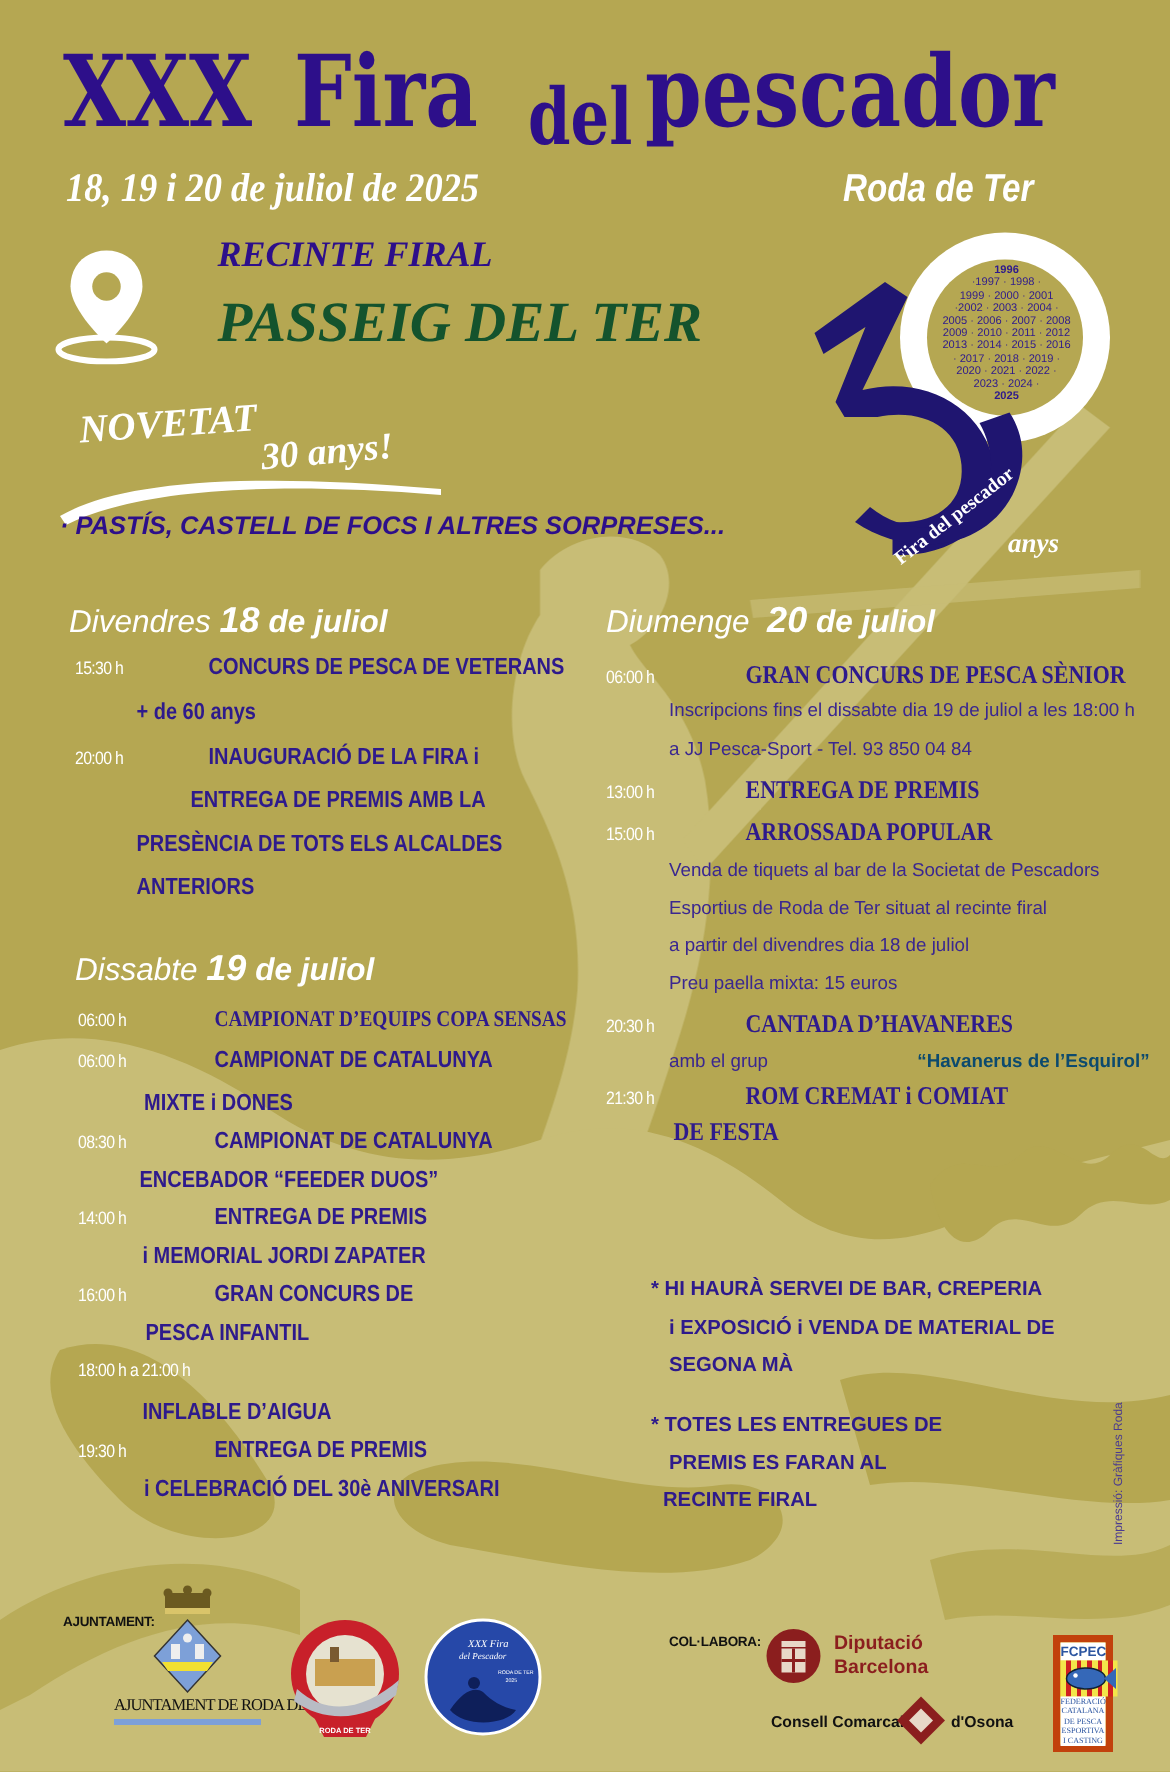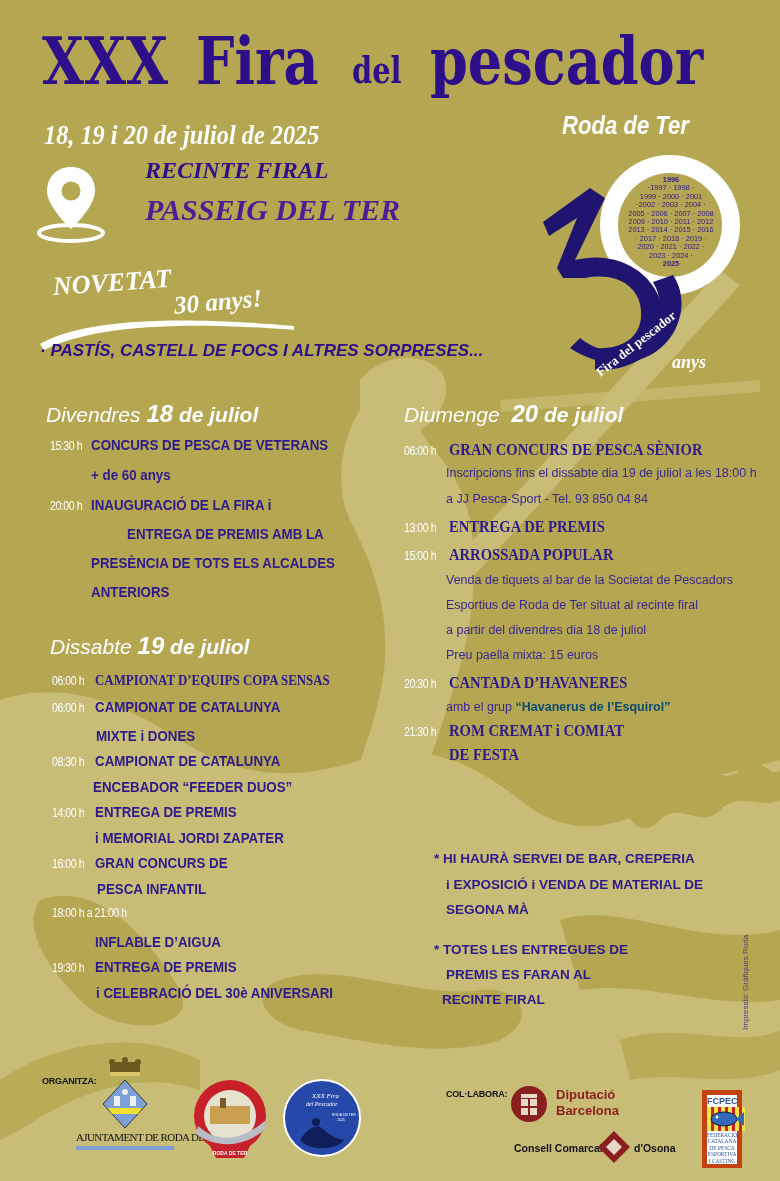--- a/index.html
+++ b/index.html
@@ -12,42 +12,42 @@
   }
   .abs { position: absolute; }
   .bg-shapes { position: absolute; left: 0; top: 0; width: 780px; height: 1181px; pointer-events: none; }
   .serif-b { font-family: "DejaVu Serif", serif; font-weight: bold; color: #2D0F8A; white-space: nowrap; }
   .condensed { display: inline-block; transform-origin: left top; }
 
   .dates {
     left: 44px; top: 110px;
     font-family: "Liberation Serif", serif;
     font-style: italic; font-weight: bold;
-    font-size: 27px; color: #fff; white-space: nowrap; margin-top: 10px;
+    font-size: 27px; color: #fff; white-space: nowrap;
   }
   .town {
     left: 562px; top: 110px;
     font-family: "Liberation Sans", sans-serif;
     font-style: italic; font-weight: bold;
     font-size: 26px; color: #fff; white-space: nowrap;
   }
 
   
   .pin { left: 36px; top: 163px; width: 70px; height: 80px; }
   .recinte {
     left: 145px; top: 157px;
     font-family: "Liberation Serif", serif;
     font-style: italic; font-weight: bold;
     font-size: 24px; color: #2D0F8A; white-space: nowrap;
   }
   .passeig {
     left: 145px; top: 193px;
     font-family: "Liberation Serif", serif;
     font-style: italic; font-weight: bold;
-    font-size: 30px; color: #4c1d95; white-space: nowrap;
+    font-size: 38px; color: #14532d; white-space: nowrap;
   }
 
   
   .novetat {
     left: 54px; top: 272px;
     font-family: "Liberation Serif", serif;
     font-style: italic; font-weight: bold;
     font-size: 26px; color: #fff; transform: rotate(-4deg); transform-origin: left bottom; white-space: nowrap;
   }
   .anys30 {
@@ -83,21 +83,21 @@
   
   .day-head {
     font-family: Liberation Sans, sans-serif;
     font-style: italic;
     font-size: 21px; color: #fff; white-space: nowrap;
   }
   .day-head .num { font-weight: bold; font-size: 24px; }
   .day-head .word { font-weight: normal; }
   .day-head .dej { font-weight: bold; }
 
-  .row { position: absolute; white-space: nowrap; display: flex; align-items: baseline; }
+  .row { position: absolute; white-space: nowrap; display: flex; align-items: baseline; gap: 48px; }
   .time {
     font-family: "Liberation Sans", sans-serif;
     font-size: 12px; color: #fff; letter-spacing: -0.5px;
     display: inline-block; transform: scaleX(0.88); transform-origin: left;
   }
   .ev {
     font-family: "Liberation Sans", sans-serif;
     font-weight: bold; font-size: 15.5px; color: #2E1A8C;
     display: inline-block; transform: scaleX(0.86); transform-origin: left;
   }
@@ -147,21 +147,21 @@
     <path d="M620 1040 C680 1020 740 1050 780 1030 L780 1070 C730 1090 680 1070 630 1080 Z" fill="#B5A752" opacity="0.8"></path>
   </g>
 </svg>
 
 <div class="abs serif-b" style="left:42px; top:22px; font-size:66px;">
   <span class="condensed" style="transform:scaleX(0.82);">XXX</span>
 </div>
 <div class="abs serif-b" style="left:196px; top:22px; font-size:66px;">
   <span class="condensed" style="transform:scaleX(0.82);">Fira</span>
 </div>
-<div class="abs serif-b" style="left:352px; top:48px; font-size:37px;text-decoration:underline;">
+<div class="abs serif-b" style="left:352px; top:48px; font-size:52px;text-decoration:underline;">
   <span class="condensed" style="transform:scaleX(0.78);">del</span>
 </div>
 <div class="abs serif-b" style="left:430px; top:22px; font-size:66px;">
   <span class="condensed" style="transform:scaleX(0.82);">pescador</span>
 </div>
 
 <div class="abs dates">
   <span class="condensed" style="transform:scaleX(0.9);">18, 19 i 20 de juliol de 2025</span>
 </div>
 <div class="abs town">
@@ -337,21 +337,21 @@
 
 <div class="abs star" style="left:434px; top:851px;">* HI HAURÀ SERVEI DE BAR, CREPERIA</div>
 <div class="abs star" style="left:446px; top:877px;">i EXPOSICIÓ i VENDA DE MATERIAL DE</div>
 <div class="abs star" style="left:446px; top:902px;">SEGONA MÀ</div>
 <div class="abs star" style="left:434px; top:942px;">* TOTES LES ENTREGUES DE</div>
 <div class="abs star" style="left:446px; top:967px;">PREMIS ES FARAN AL</div>
 <div class="abs star" style="left:442px; top:992px;">RECINTE FIRAL</div>
 
 <div class="abs imprint">Impressió: Gràfiques Roda</div>
 
-<div class="abs lbl" style="left:42px; top:1076px;">ORGANITZA:</div>
+<div class="abs lbl" style="left:42px; top:1076px;">AJUNTAMENT:</div>
 
 <svg class="abs" style="left:100px; top:1056px;" width="50" height="80" viewBox="0 0 50 80">
 
   <rect x="10" y="6" width="30" height="14" fill="#6B5A20"></rect>
   <circle cx="12" cy="6" r="3" fill="#6B5A20"></circle>
     <circle cx="25" cy="4" r="3" fill="#6B5A20"></circle>
     <circle cx="38" cy="6" r="3" fill="#6B5A20"></circle>
   <rect x="10" y="16" width="30" height="4" fill="#D9C46A"></rect>
 
   <path d="M25 24 L47 48 L25 72 L3 48 Z" fill="#7DA0D8" stroke="#333" stroke-width="1"></path>

